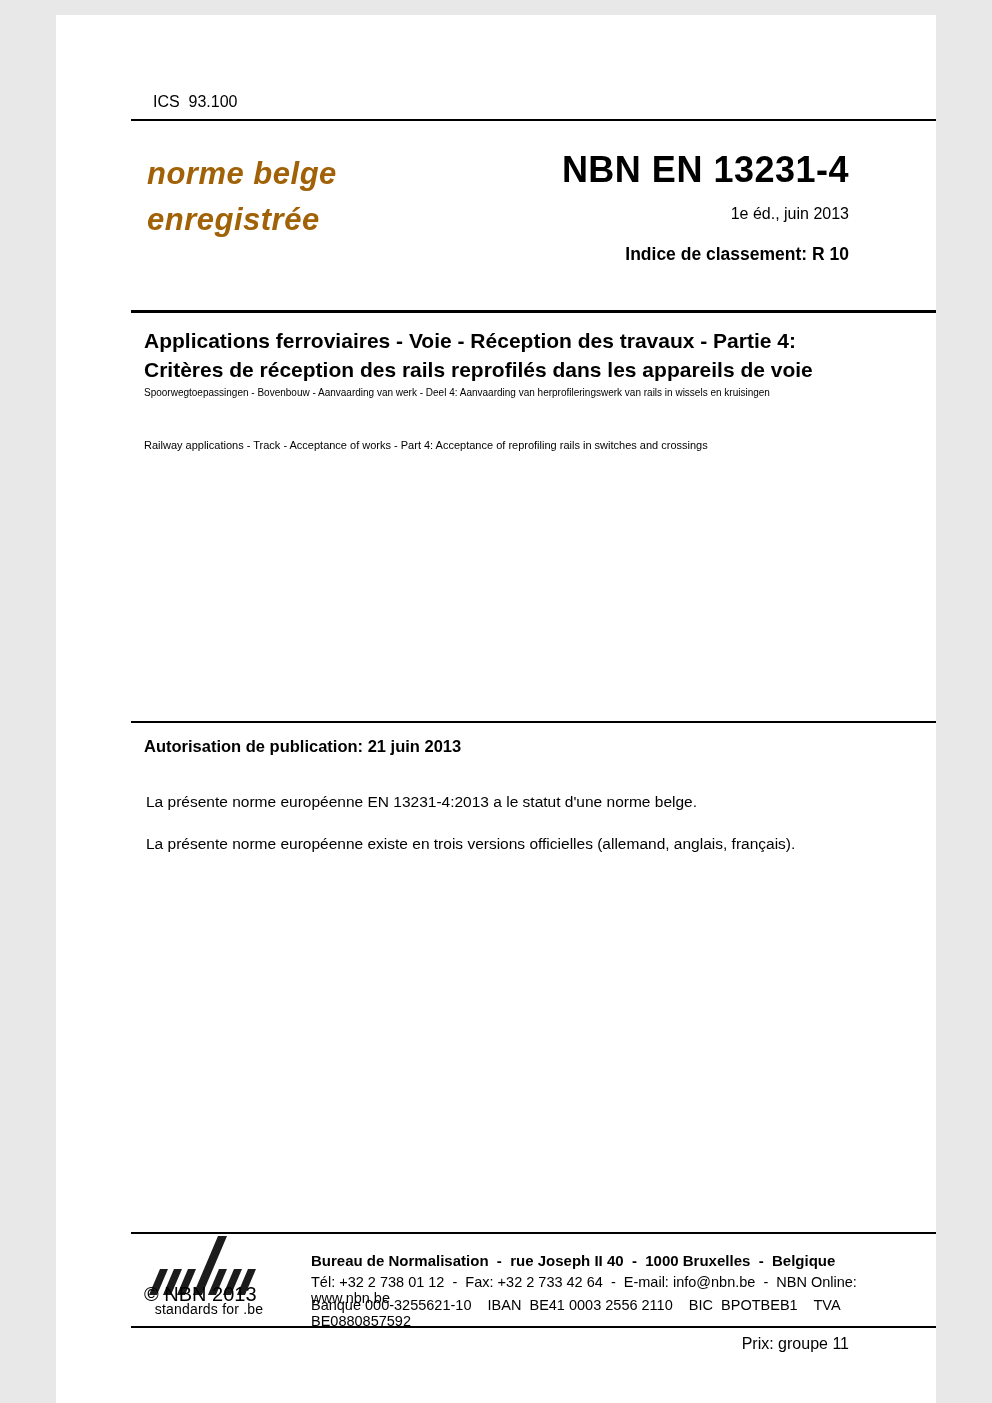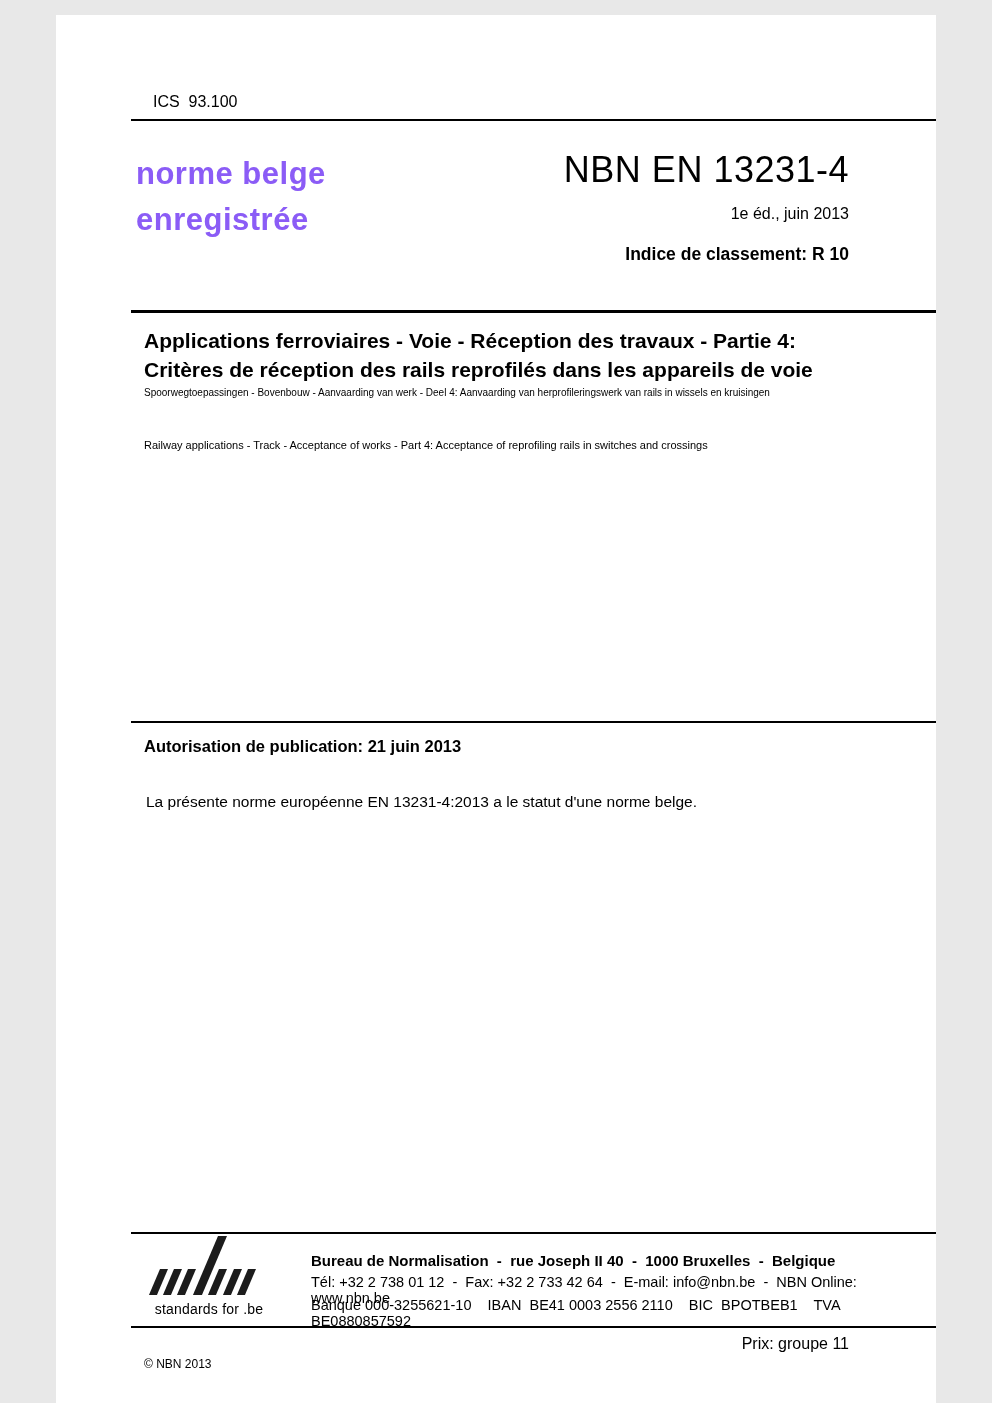--- a/index.html
+++ b/index.html
@@ -24,31 +24,32 @@
     width: 830px;
     background: #000;
     height: 2px;
   }
   .ics {
     left: 97px; top: 78px;
     font-size: 16px;
     white-space: pre-wrap;
   }
   .logo-text {
-    left: 80px; top: 136px;
+    left: 91px; top: 136px;
     font-size: 31px;
     font-weight: bold;
-    color: #8b5cf6;
+    font-style: italic;
+    color: #a16207;
     line-height: 46px;
     letter-spacing: 0.5px;
   }
   .doc-number {
     right: 87px; top: 134px;
     font-size: 36px;
-    font-weight: normal;
+    font-weight: bold;
     text-align: right;
     letter-spacing: 0.5px;
   }
   .edition {
     right: 87px; top: 190px;
     font-size: 16px;
     text-align: center;
   }
   .classification {
     right: 87px; top: 229px;
@@ -109,22 +110,22 @@
     left: 255px; top: 1259px;
     font-size: 14.5px;
     white-space: pre-wrap;
   }
   .footer-bank {
     left: 255px; top: 1282px;
     font-size: 14.5px;
     white-space: pre-wrap;
   }
   .copyright {
-    left: 88px; top: 1342px;
-    font-size: 12px;
+    left: 88px; top: 1268px;
+    font-size: 20px;
   }
   .price {
     right: 87px; top: 1320px;
     font-size: 16px;
   }
 </style>
 </head>
 <body>
 
 <div class="page">
@@ -148,20 +149,21 @@
     <div>Applications ferroviaires - Voie - Réception des travaux - Partie 4:</div>
     <div>Critères de réception des rails reprofilés dans les appareils de voie</div>
   </div>
   <div class="abs title-nl">Spoorwegtoepassingen - Bovenbouw - Aanvaarding van werk - Deel 4: Aanvaarding van herprofileringswerk van rails in wissels en kruisingen</div>
   <div class="abs title-en">Railway applications - Track - Acceptance of works - Part 4: Acceptance of reprofiling rails in switches and crossings</div>
 
   <div class="rule" style="top:706px;"></div>
 
   <div class="abs authorization">Autorisation de publication: 21 juin 2013</div>
   <div class="abs para status">La présente norme européenne EN 13231-4:2013 a le statut d'une norme belge.</div>
+  <div class="abs para versions">La présente norme européenne existe en trois versions officielles (allemand, anglais, français).</div>
 
   <div class="rule" style="top:1217px;"></div>
 
   <svg class="abs footer-logo" viewBox="0 0 134 66" aria-hidden="true">
     <g fill="#1c1c1c" transform="translate(30,0) skewX(-23)">
       <rect x="0" y="33" width="8" height="26"></rect>
       <rect x="14" y="33" width="8" height="26"></rect>
       <rect x="28" y="33" width="8" height="26"></rect>
       <rect x="44" y="0" width="9" height="59"></rect>
       <rect x="59" y="33" width="8" height="26"></rect>

